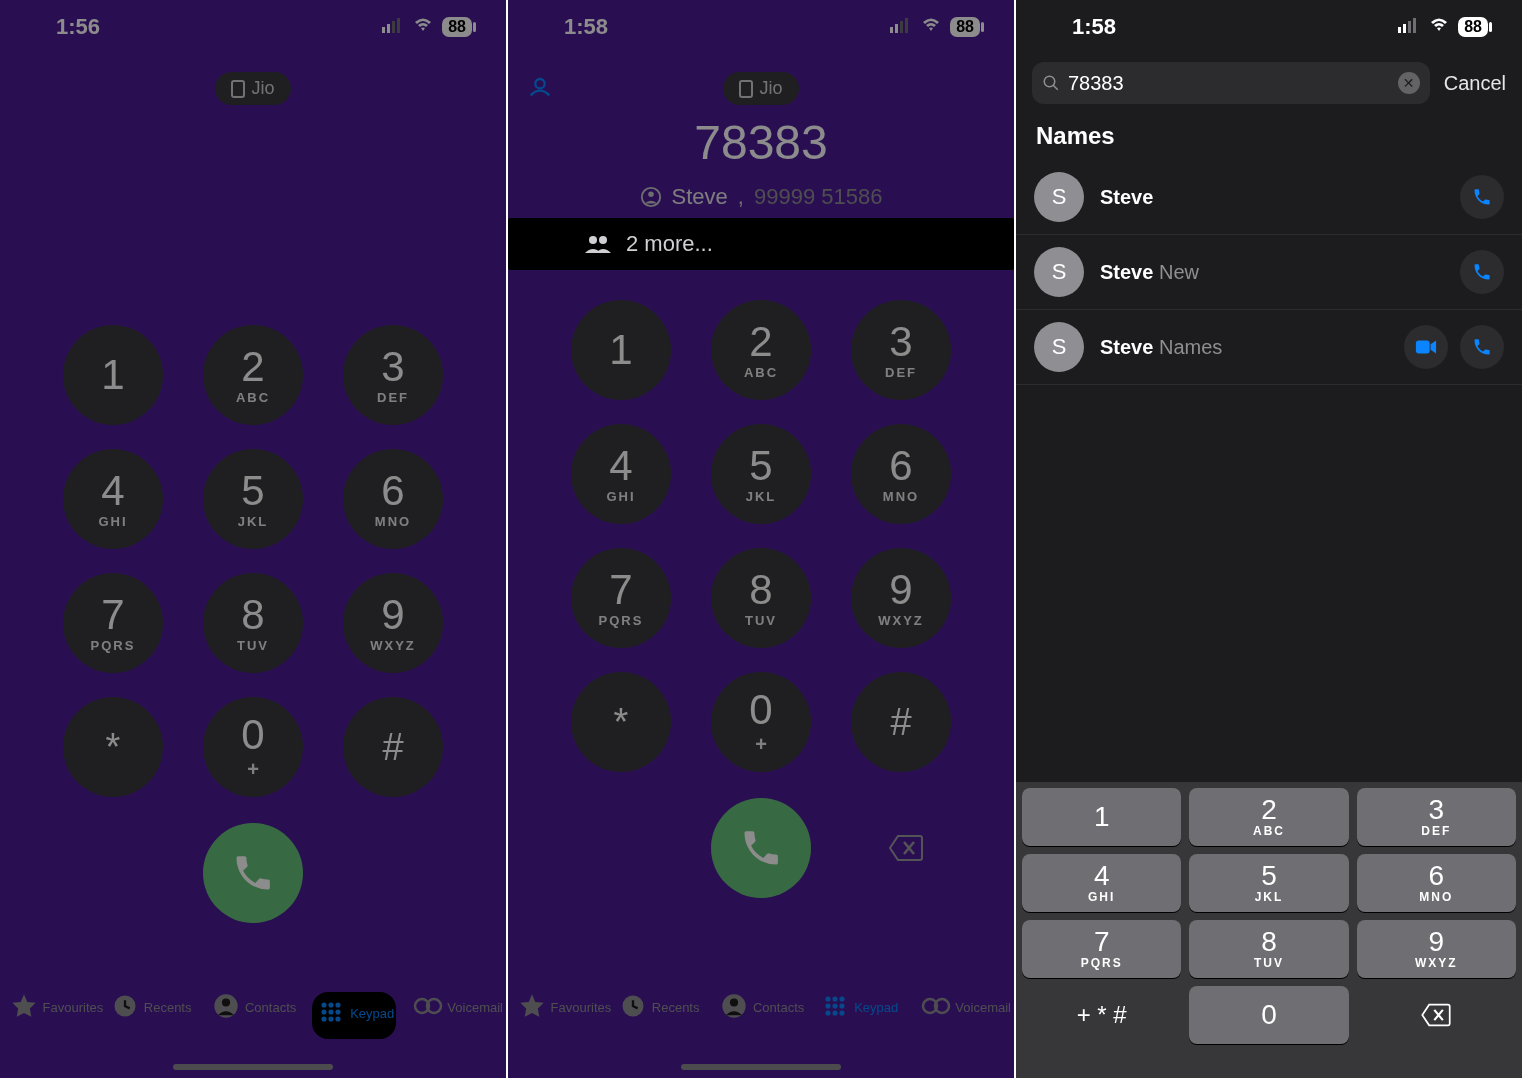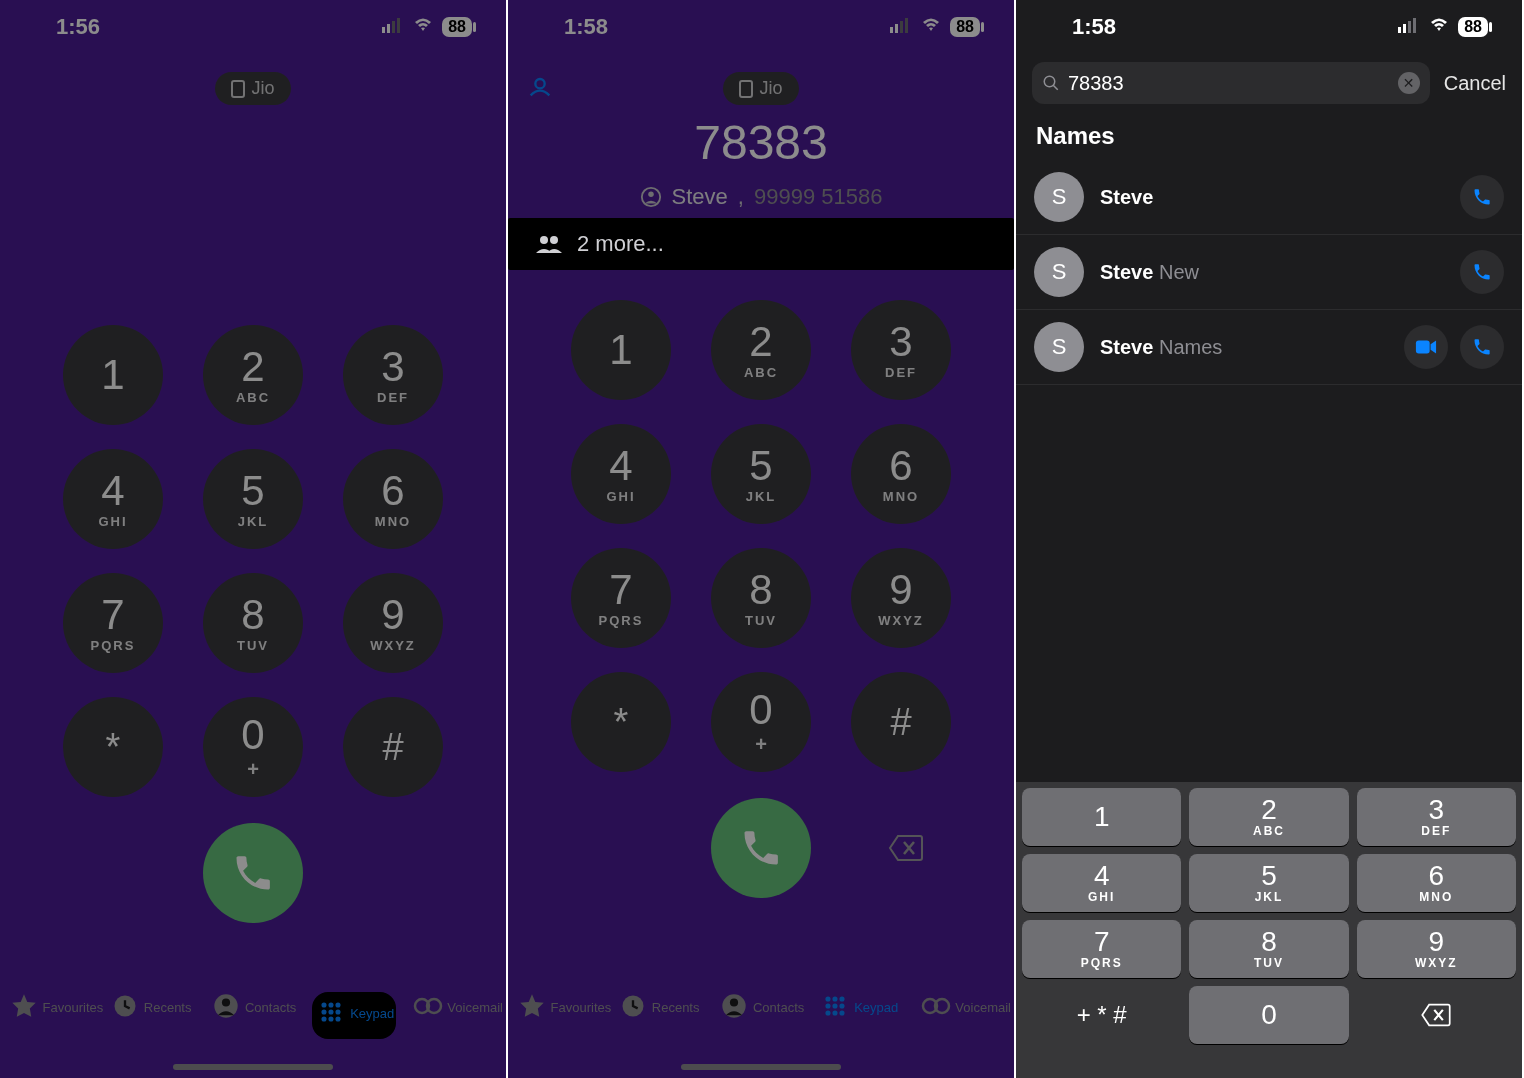--- a/index.html
+++ b/index.html
@@ -14,21 +14,21 @@
   .batt { background:#fff; color:#000; border-radius:7px; padding:1px 6px; font-size:16px; font-weight:700; position:relative; }
   .batt::after { content:""; position:absolute; right:-4px; top:50%; transform:translateY(-50%); width:3px; height:10px; background:#fff; border-radius:2px; }
 
   
   .p1, .p2 { background:#4c1d95; }
   .carrier { margin: 18px auto 0; background:#3a3a3c; color:#cfcfd2; border-radius:20px; padding:6px 16px; font-size:18px; display:flex; align-items:center; gap:6px; width:max-content; }
   .sim-icon { width:14px; height:18px; border:2px solid #cfcfd2; border-radius:3px; display:inline-block; position:relative; }
   .typed { color:#fff; font-size:48px; text-align:center; margin-top:10px; font-weight:400; }
   .match-row { display:flex; align-items:center; justify-content:center; gap:10px; margin-top:14px; color:#e4e4e8; font-size:22px; }
   .match-row .faded { color:#8e8e93; }
-  .more-row { background:#000; height:52px; display:flex; align-items:center; gap:14px; padding-left:27px; color:#d0d0d4; font-size:22px; border-radius:2px; margin-top:8px; }
+  .more-row { background:#000; height:52px; display:flex; align-items:center; gap:14px; padding-left:76px; color:#d0d0d4; font-size:22px; border-radius:2px; margin-top:8px; }
 
   
   .keypad { margin-top: 30px; display:grid; grid-template-columns: repeat(3, 100px); grid-auto-rows: 100px; justify-content:center; gap:24px 40px; }
   .key { width:100px; height:100px; border-radius:50%; background:#3a3a3c; color:#fff; display:flex; flex-direction:column; align-items:center; justify-content:center; }
   .key .num { font-size:42px; font-weight:400; line-height:1; }
   .key .sub { font-size:13px; letter-spacing:2px; margin-top:2px; color:#e8e8ea; font-weight:600; }
   .key.sym .num { font-size:38px; }
   .key.zero .sub { font-size:20px; letter-spacing:0; }
   .p1 .keypad { margin-top: 220px; }
 

